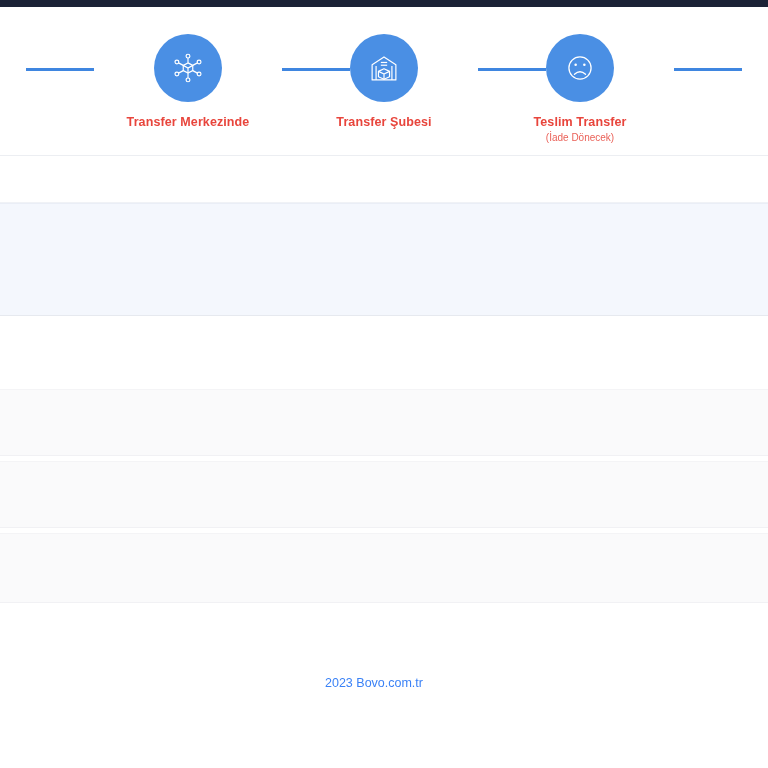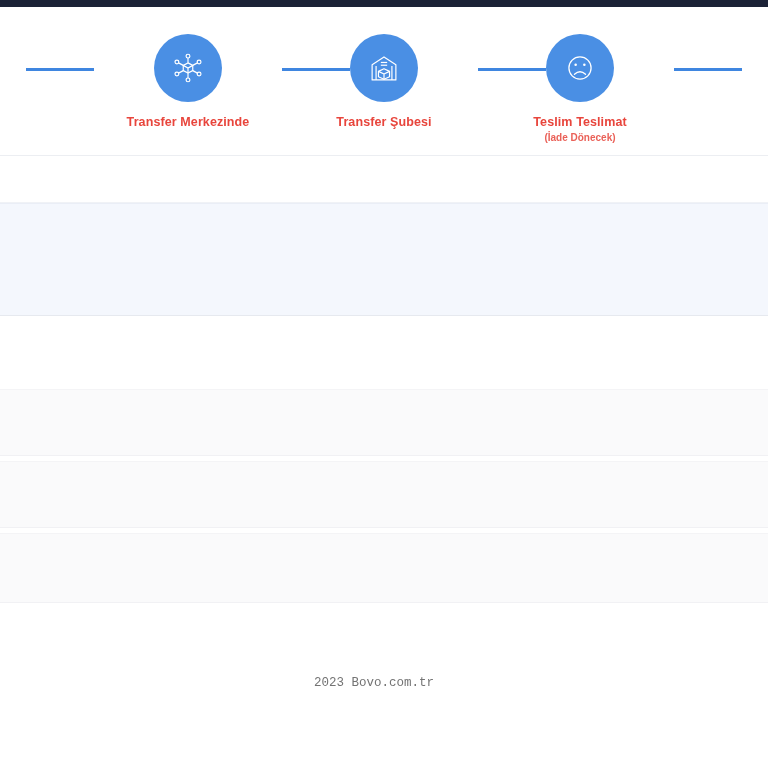--- a/index.html
+++ b/index.html
@@ -82,21 +82,21 @@
     font-weight: bold;
     color: #e8453c;
     text-align: center;
     line-height: 1.1;
     letter-spacing: .1px;
     white-space: nowrap;
   }
   .step-sublabel {
     margin-top: 2px;
     font-size: 10px;
-    font-weight: bold;
+    font-weight: normal;
     color: #ea6158;
     text-align: center;
     white-space: nowrap;
   }
 
   
   .detail-area {
     position: absolute;
     top: 156px; left: 0;
     width: 768px;
@@ -130,22 +130,21 @@
   .list-row:last-of-type { height: 68px; }
 
   
   .footer {
     position: absolute;
     left: 0;
     top: 676px;
     width: 748px;
     text-align: center;
     font-size: 12.5px;
-    color: #737373;
-    font-family: Liberation Mono, monospace;
+    color: #3b82f6;
   }
 </style>
 </head>
 <body>
 
 <div class="topbar"></div>
 
 <div class="tracker">
   <div class="steps">
 
@@ -198,21 +197,21 @@
       <div class="step-circle">
         <span>
           <svg width="38" height="38" viewBox="0 0 48 48" fill="none" stroke="#ffffff" stroke-width="1.6" stroke-linecap="round">
             <circle cx="24" cy="24" r="14"></circle>
             <circle cx="18.5" cy="20" r="1.6" fill="#ffffff" stroke="none"></circle>
             <circle cx="29.5" cy="20" r="1.6" fill="#ffffff" stroke="none"></circle>
             <path d="M17 32 Q24 25.5 31 32"></path>
           </svg>
         </span>
       </div>
-      <div class="step-label">Teslim Teslimat</div>
+      <div class="step-label">Teslim Transfer</div>
       <div class="step-sublabel">(İade Dönecek)</div>
     </div>
 
   </div>
 </div>
 
 <div class="detail-area">
 
   <div class="spacer-row"></div>
 

